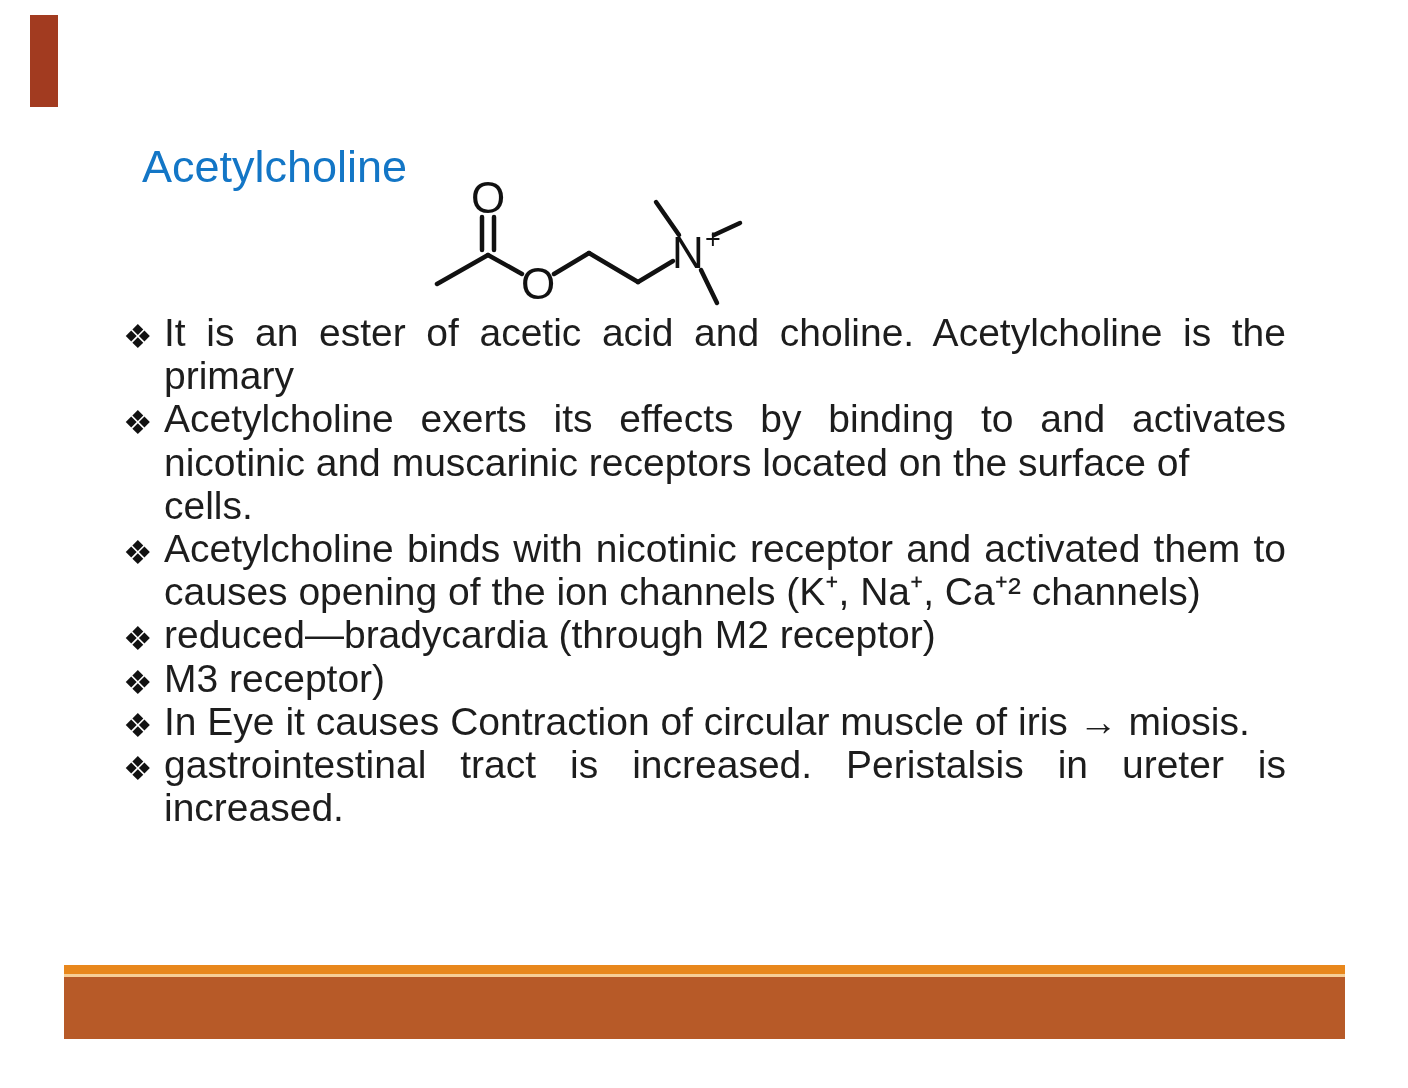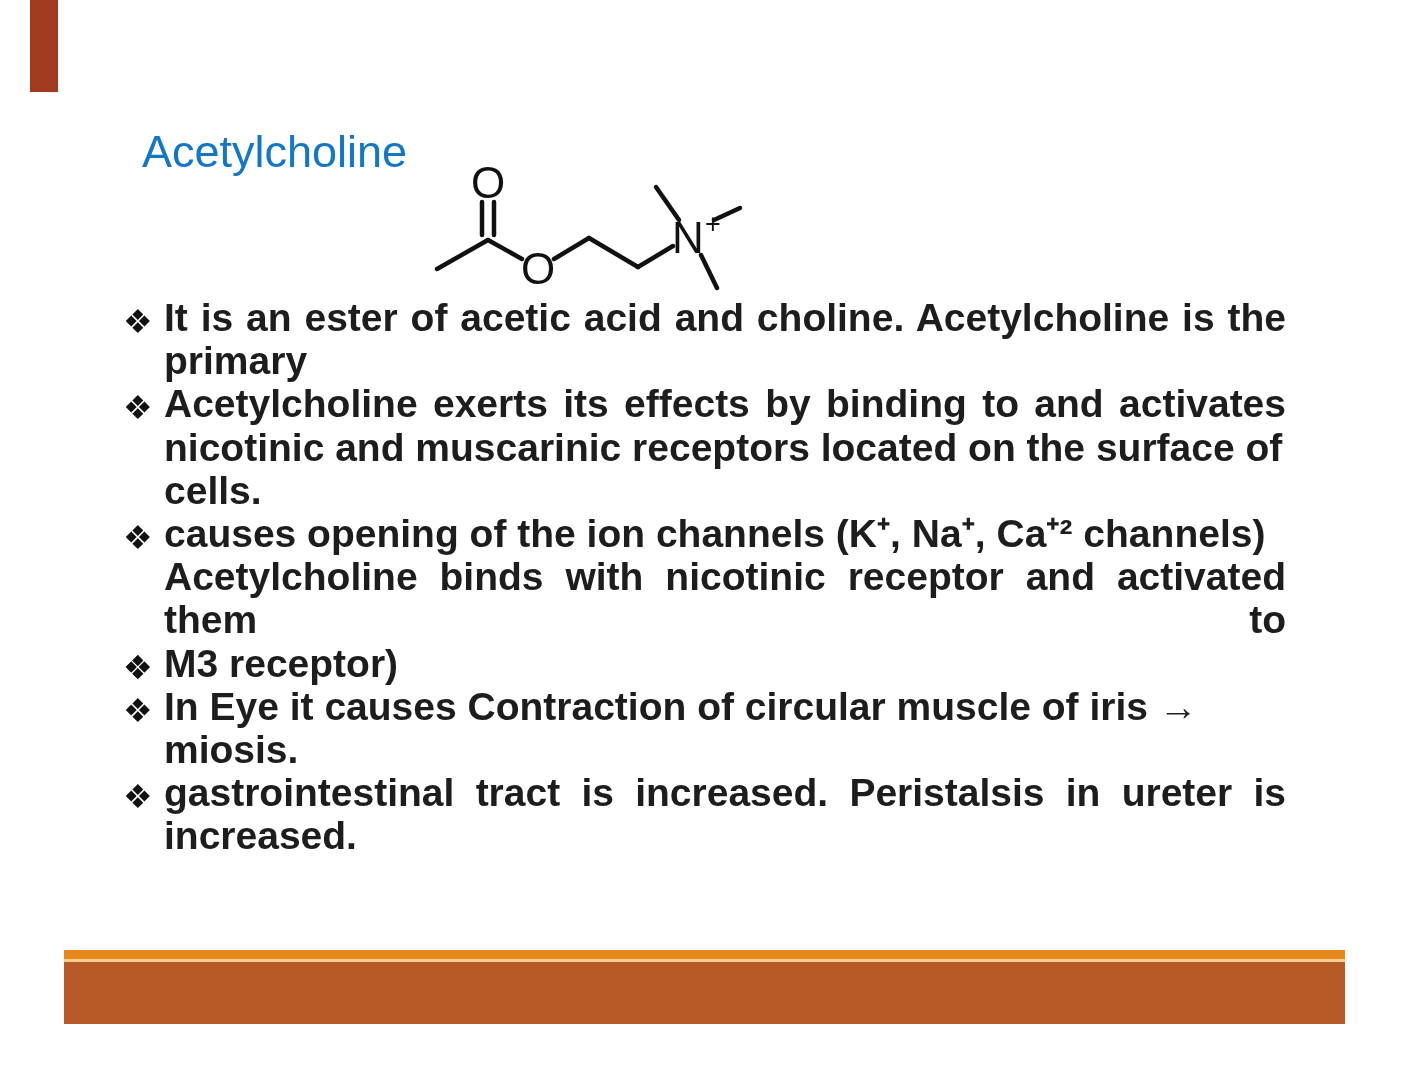--- a/index.html
+++ b/index.html
@@ -13,21 +13,21 @@
   }
   *{box-sizing:border-box;}
   html,body{margin:0;padding:0;}
   body{
     width:1408px;height:1088px;
     background:var(--background);
     font-family:"Liberation Sans", sans-serif;
     color:var(--text);
     overflow:hidden;position:relative;
   }
-  .slide{position:absolute;inset:0;background:var(--background);}
+  .slide{position:absolute;inset:0;background:var(--background);margin-top:15px;}
 
   .accent-red{
     position:absolute;left:30px;top:0;width:28px;height:92px;
     background:var(--accent_red);
   }
 
   .title{
     position:absolute;left:142px;top:98px;
     font-size:45px;line-height:48px;font-weight:400;
     color:var(--title_blue);
@@ -42,21 +42,21 @@
   .bullets{
     position:absolute;left:123px;top:296px;width:1163px;
     margin:0;padding:0;list-style:none;
     font-size:39px;line-height:43.2px;
   }
   .bullets li{position:relative;padding-left:41px;margin:0;}
   .glyph{
     position:absolute;left:0;top:4px;
     font-size:33px;line-height:43.2px;color:#111;
   }
-  .line{min-height:43.2px;font-weight:bold;}
+  .line{min-height:43.2px;}
   .line.stretch{text-align:justify;text-align-last:justify;}
 
   .bottom-band{
     position:absolute;left:64px;top:950px;width:1281px;height:74px;
   }
   .bottom-band .strip-orange{height:9px;background:var(--bar_orange);}
   .bottom-band .strip-light{height:3px;background:var(--bar_light);}
   .bottom-band .strip-rust{height:62px;background:var(--bar_rust);}
 </style>
 </head>
@@ -101,26 +101,27 @@
     </li>
 
     <li>
       <span class="glyph">❖</span>
       <div class="line stretch">Acetylcholine exerts its effects by binding to and activates</div>
       <div class="line">nicotinic and muscarinic receptors located on the surface of cells.</div>
     </li>
 
     <li>
       <span class="glyph">❖</span>
+      <div class="line stretch">Acetylcholine binds with nicotinic receptor and activated them to</div>
       <div class="line">causes opening of the ion channels (K⁺, Na⁺, Ca⁺² channels)</div>
-      <div class="line stretch">Acetylcholine binds with nicotinic receptor and activated them to</div>
     </li>
 
     <li>
       <span class="glyph">❖</span>
+      <div class="line">reduced—bradycardia (through M2 receptor)</div>
     </li>
 
     <li>
       <span class="glyph">❖</span>
       <div class="line">M3 receptor)</div>
     </li>
 
     <li>
       <span class="glyph">❖</span>
       <div class="line">In Eye it causes Contraction of circular muscle of iris → miosis.</div>

